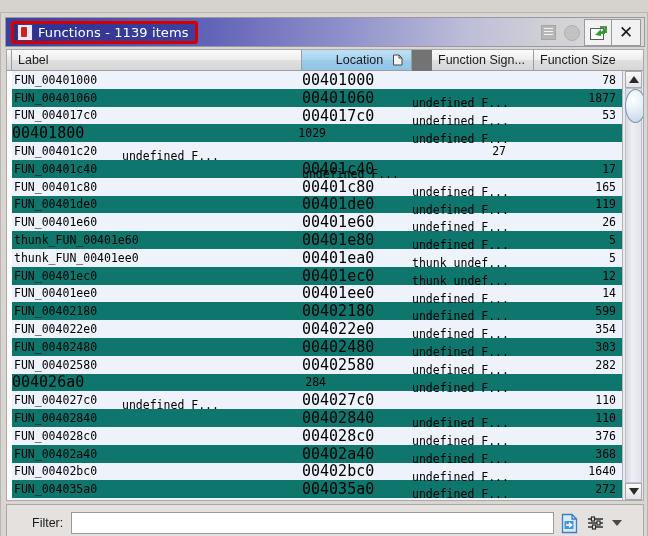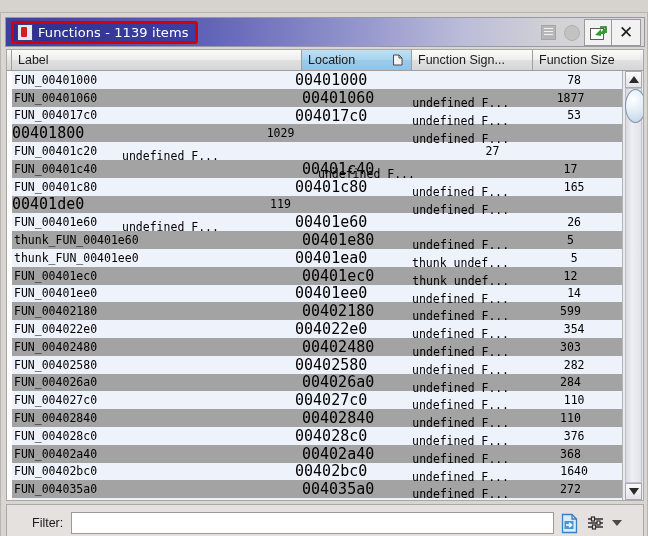--- a/index.html
+++ b/index.html
@@ -198,22 +198,22 @@
     width: 610px;
     height: 429px;
     overflow: hidden;
   }
   .row {
     height: 17.8px;
     display: flex;
     align-items: center;
     box-sizing: border-box;
   }
-  .row.odd  { background: #eef2fb; gap: 16px; }
-  .row.even { background: #a3a3a3; }
+  .row.odd  { background: #eef2fb; }
+  .row.even { background: #0f766e; }
 
   .c-label {
     width: 290px;
     padding-left: 2px;
     box-sizing: border-box;
     font-family: "DejaVu Sans Mono", monospace;
     font-size: 11.5px;
     white-space: nowrap;
     overflow: hidden;
     color: #000;
@@ -233,21 +233,21 @@
     font-family: "DejaVu Sans Mono", monospace;
     font-size: 11.5px;
     white-space: nowrap;
     overflow: hidden;
     color: #000;
     margin-top: 46px;
   }
   .c-size {
     width: 97px;
     box-sizing: border-box;
-    text-align: center;
+    text-align: right;
     padding-right: 6px;
     font-family: "DejaVu Sans Mono", monospace;
     font-size: 11.5px;
     white-space: nowrap;
     overflow: hidden;
     color: #000;
   }
 
   
   #vscroll {
@@ -390,29 +390,29 @@
 
   <div id="table-panel">
 
     <div id="header-row">
       <div class="hc-gap"></div>
 
       <div class="hcell" style="width:290px;">
         <span>Label</span>
       </div>
 
-      <div class="hcell selected" style="width:110px;">
+      <div class="hcell selected" style="width:110px;justify-content:center;">
         <span>Location</span>
         <svg class="sort-glyph" viewBox="0 0 11 12">
           <path d="M1.5 11 L1.5 1 L7 1 L10 4 L10 11 Z" fill="#f4f4f4" stroke="#4a4a4a" stroke-width="1"></path>
           <path d="M7 1 L7 4 L10 4" fill="none" stroke="#4a4a4a" stroke-width="1"></path>
         </svg>
       </div>
 
-      <div class="hcell" style="width:121px;">
+      <div class="hcell" style="width:102px;margin-left:20px;">
         <span>Function Sign...</span>
       </div>
 
       <div class="hcell" style="width:107px;border-right:none;text-align:right;">
         <span>Function Size</span>
       </div>
 
       <div class="hc-endgap"></div>
     </div>
 
@@ -451,20 +451,21 @@
           <div class="c-sig">undefined F...</div>
           <div class="c-size">17</div>
         </div>
         <div class="row odd">
           <div class="c-label">FUN_00401c80</div>
           <div class="c-loc">00401c80</div>
           <div class="c-sig">undefined F...</div>
           <div class="c-size">165</div>
         </div>
         <div class="row even">
+          <div class="c-label">FUN_00401de0</div>
           <div class="c-loc">00401de0</div>
           <div class="c-sig">undefined F...</div>
           <div class="c-size">119</div>
         </div>
         <div class="row odd">
           <div class="c-label">FUN_00401e60</div>
           <div class="c-loc">00401e60</div>
           <div class="c-sig">undefined F...</div>
           <div class="c-size">26</div>
         </div>
@@ -510,21 +511,20 @@
           <div class="c-sig">undefined F...</div>
           <div class="c-size">303</div>
         </div>
         <div class="row odd">
           <div class="c-label">FUN_00402580</div>
           <div class="c-loc">00402580</div>
           <div class="c-sig">undefined F...</div>
           <div class="c-size">282</div>
         </div>
         <div class="row even">
-          <div class="c-label">FUN_004026a0</div>
           <div class="c-loc">004026a0</div>
           <div class="c-sig">undefined F...</div>
           <div class="c-size">284</div>
         </div>
         <div class="row odd">
           <div class="c-label">FUN_004027c0</div>
           <div class="c-loc">004027c0</div>
           <div class="c-sig">undefined F...</div>
           <div class="c-size">110</div>
         </div>

